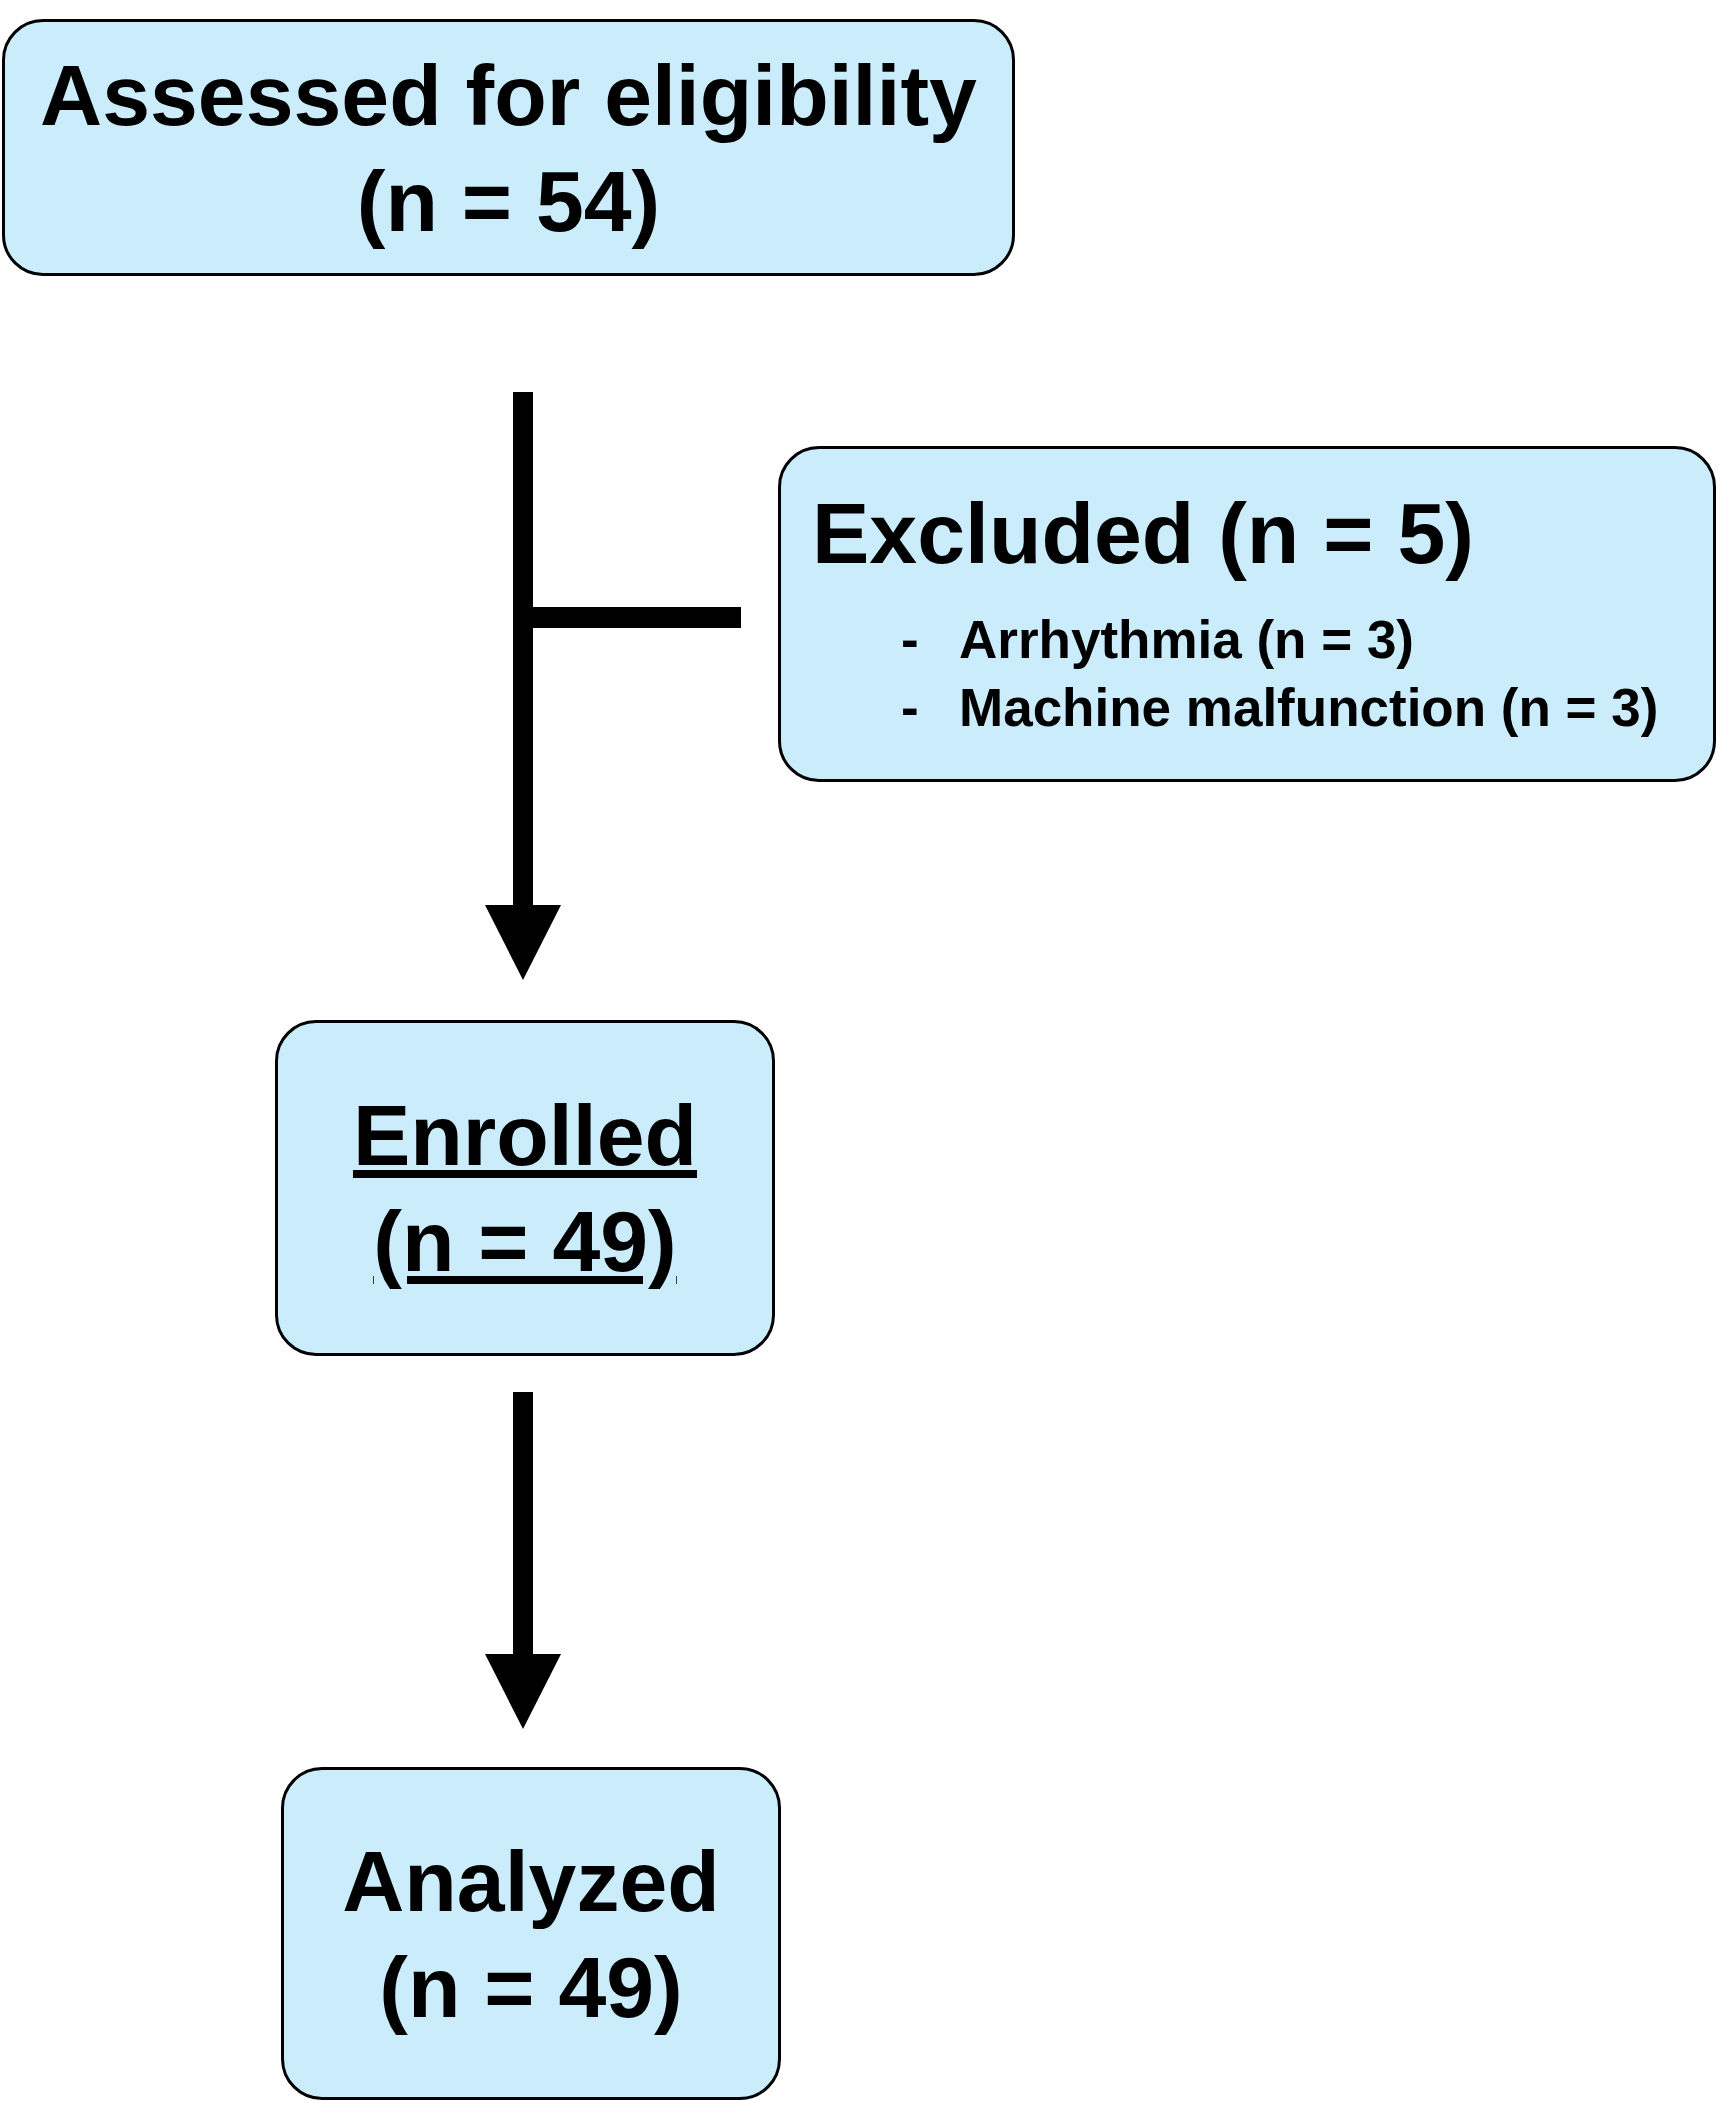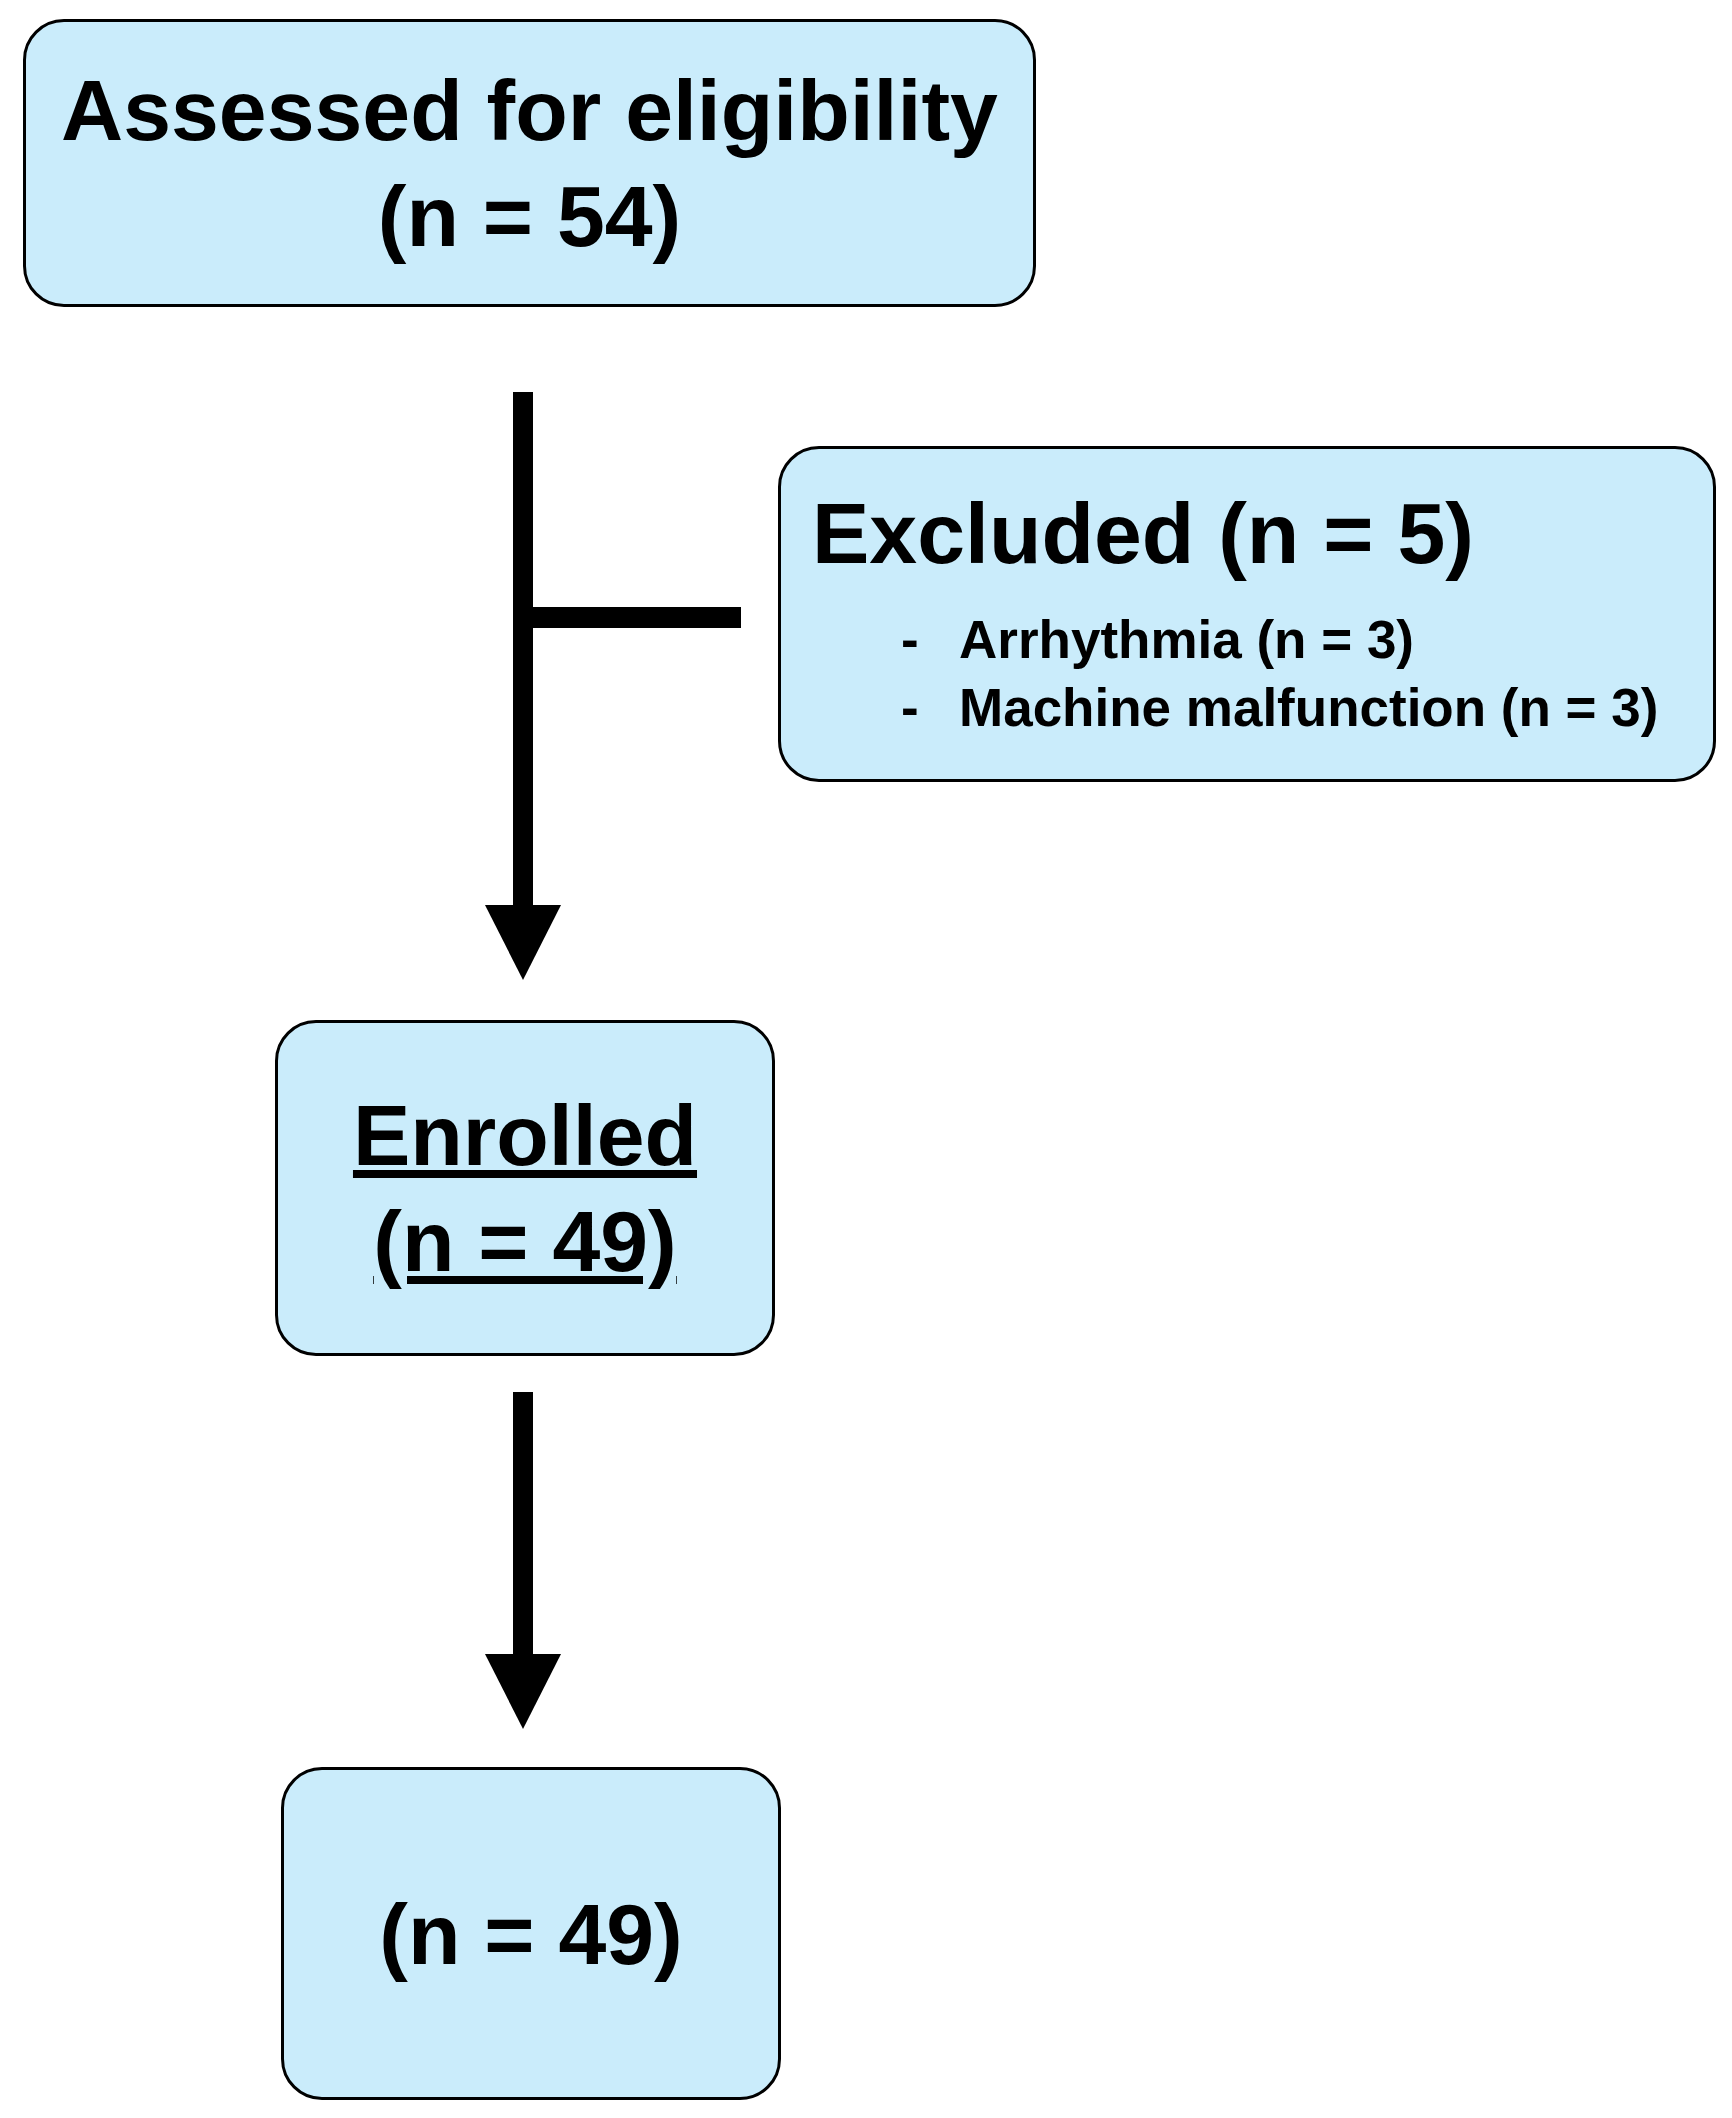--- a/index.html
+++ b/index.html
@@ -33,21 +33,21 @@
     flex-direction: column;
     align-items: center;
     justify-content: center;
     text-align: center;
   }
   .title-line {
     font-size: 86px;
     line-height: 106px;
     white-space: nowrap;
   }
-  #box-assessed { left: 23px;  top: 19px;   width: 1013px; height: 288px; }
+  #box-assessed { left: 2px;  top: 19px;   width: 1013px; height: 257px; }
   #box-enrolled { left: 275px; top: 1020px; width: 500px;  height: 336px; text-decoration: underline; }
   #box-analyzed { left: 281px; top: 1767px; width: 500px;  height: 333px; }
   #box-excluded {
     left: 778px; top: 446px; width: 938px; height: 336px;
     align-items: flex-start;
     text-align: left;
     padding: 13.7px 24px 20.5px 31px;
   }
   #box-excluded .title-line { margin-bottom: 20px; }
   .bullet-list {
@@ -120,17 +120,18 @@
 
   <div class="box" id="box-enrolled">
     <div class="title-line">Enrolled</div>
     <div class="title-line">(n = 49)</div>
   </div>
 
   <div class="arrow-shaft" id="shaft-2"></div>
   <div class="arrow-head" id="head-2"></div>
 
   <div class="box" id="box-analyzed">
+    <div class="title-line">Analyzed</div>
     <div class="title-line">(n = 49)</div>
   </div>
 
 </div>
 
 
 </body></html>

